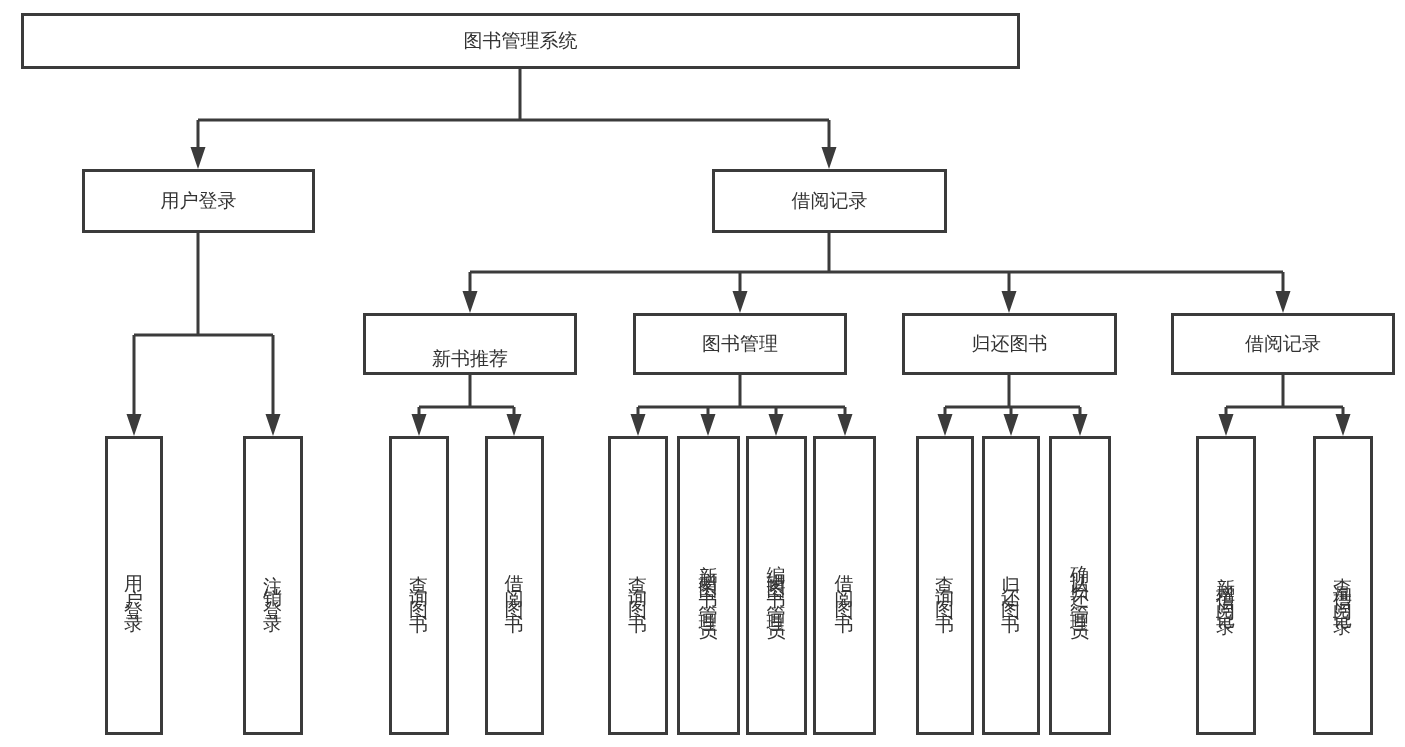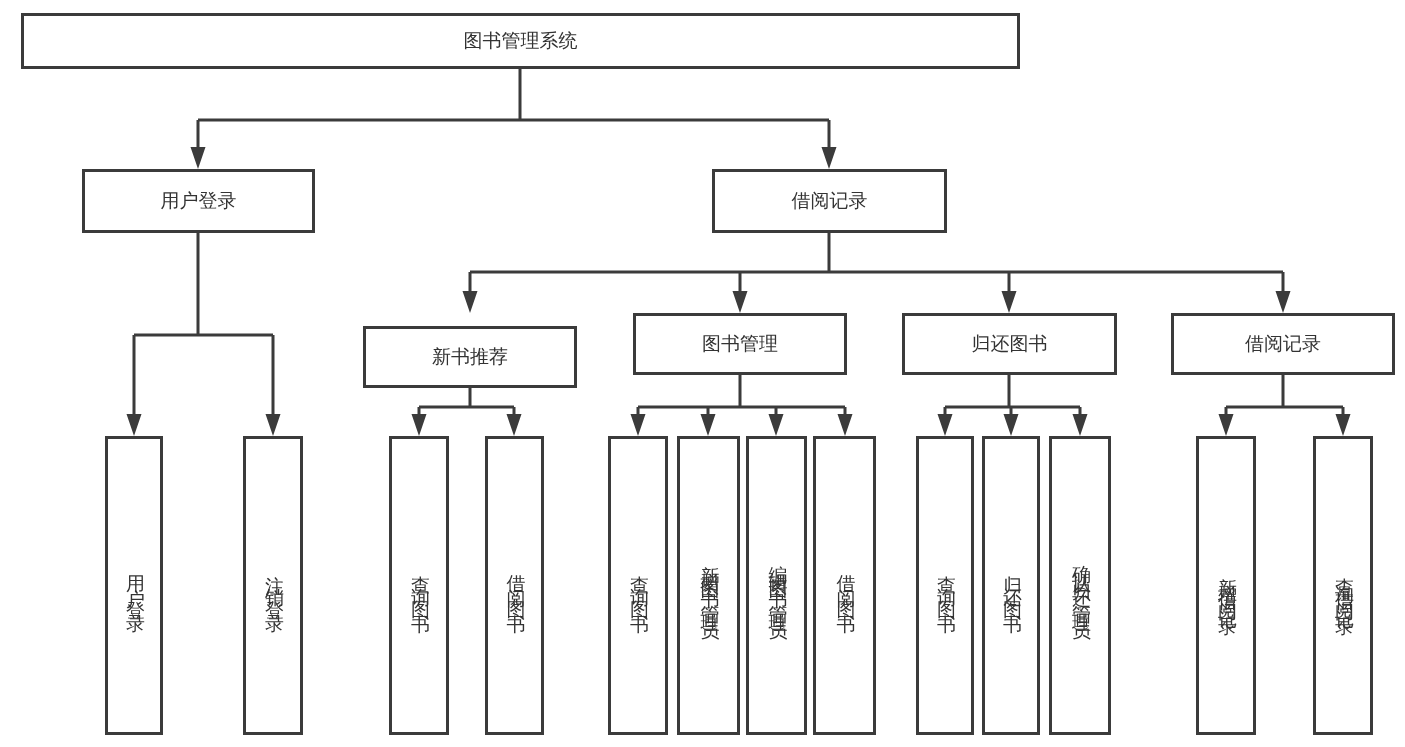--- a/index.html
+++ b/index.html
@@ -3,21 +3,21 @@
 <meta charset="utf-8">
 <style>
   :root{
     --line:#3b3b3b;
     --text:#333333;
     --watermark:#b9b9b9;
   }
   html,body{margin:0;padding:0;background:#fff;}
   .canvas{
     position:relative;width:1405px;height:747px;background:#ffffff;
-    font-family:Liberation Mono, monospace;overflow:hidden;
+    font-family:Liberation Sans, sans-serif;overflow:hidden;
   }
   .connectors{position:absolute;left:0;top:0;width:1405px;height:747px;}
   .box{
     position:absolute;box-sizing:border-box;border:3px solid var(--line);
     background:#ffffff;display:flex;align-items:center;justify-content:center;
     color:var(--text);font-size:19px;white-space:nowrap;z-index:2;
   }
   .vlabel{
     writing-mode:vertical-lr;text-orientation:mixed;
     letter-spacing:13px;line-height:1;
@@ -75,21 +75,21 @@
     <span>图书管理系统</span>
   </div>
 
   <div class="box" style="left:82px;top:169px;width:233px;height:64px;">
     <span>用户登录</span>
   </div>
   <div class="box" style="left:712px;top:169px;width:235px;height:64px;">
     <span>借阅记录</span>
   </div>
 
-  <div class="box" style="left:363px;top:326px;width:214px;height:62px;">
+  <div class="box" style="left:363px;top:313px;width:214px;height:62px;align-items:flex-end;">
     <span>新书推荐</span>
   </div>
   <div class="box" style="left:633px;top:313px;width:214px;height:62px;">
     <span>图书管理</span>
   </div>
   <div class="box" style="left:902px;top:313px;width:215px;height:62px;">
     <span>归还图书</span>
   </div>
   <div class="box" style="left:1171px;top:313px;width:224px;height:62px;">
     <span>借阅记录</span>

